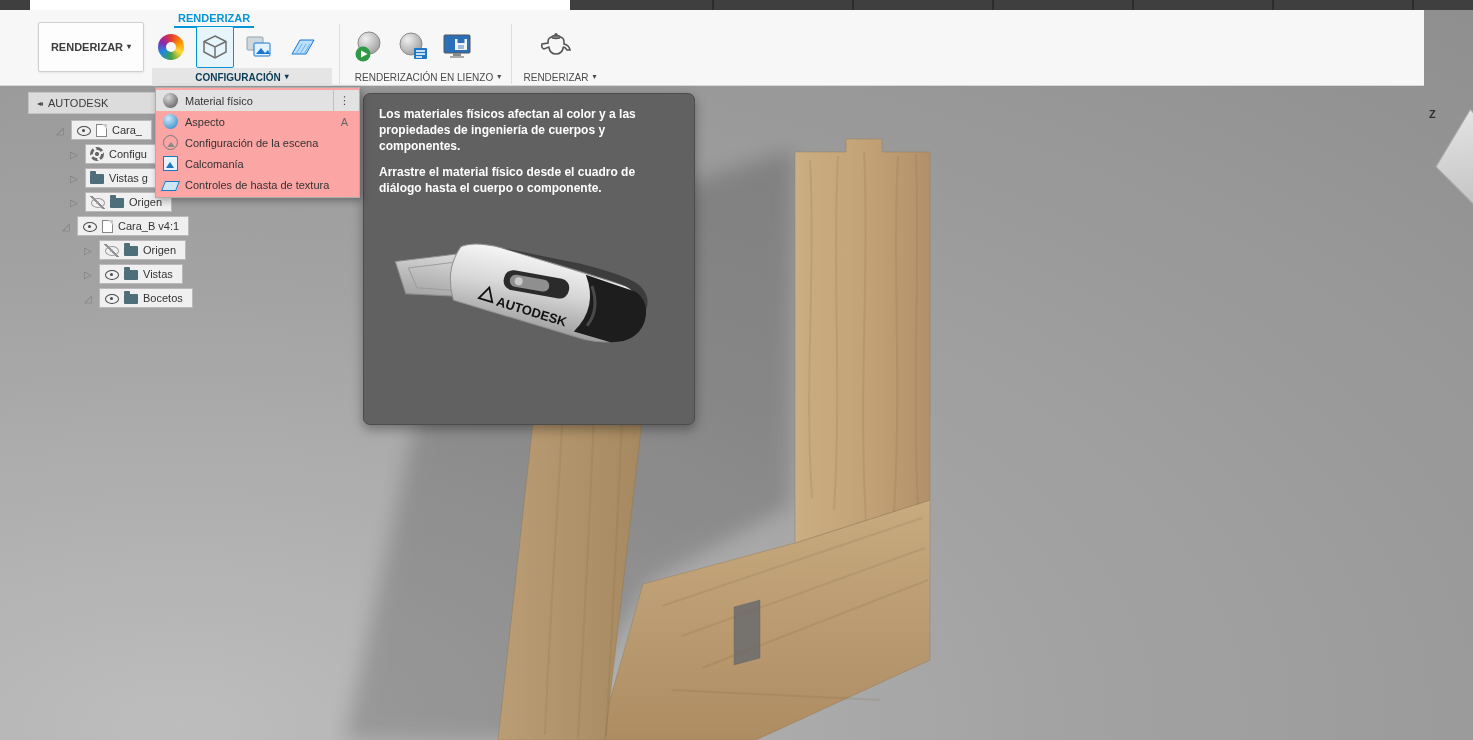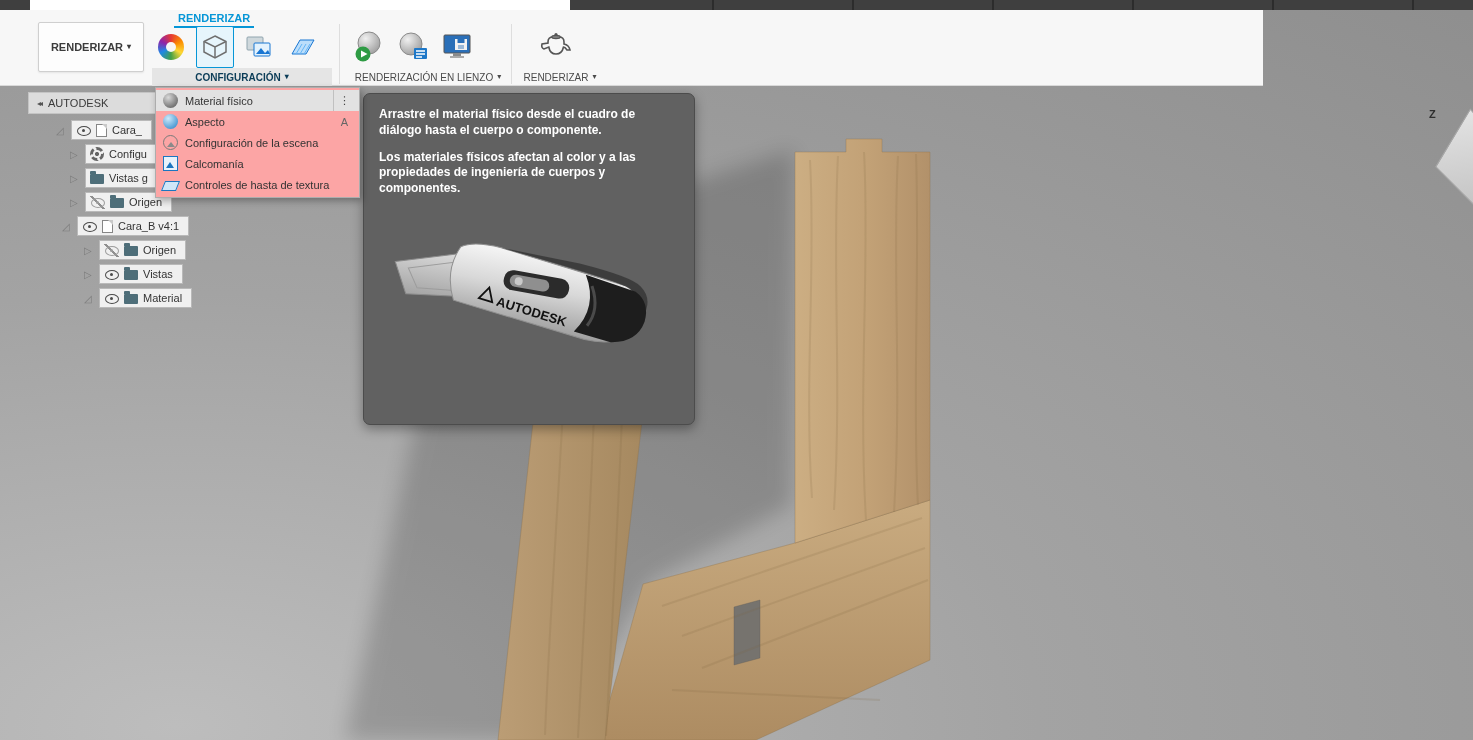--- a/index.html
+++ b/index.html
@@ -15,21 +15,21 @@
   .vc-face{position:absolute;right:-36px;top:28px;width:66px;height:66px;
            background:linear-gradient(135deg,#e3e3e3,#c2c2c2);
            border:1px solid #a8a8a8;transform:rotate(45deg) skewX(14deg)}
 
   
   .topstrip{position:absolute;left:0;top:0;width:1473px;height:10px;background:#3f3f3f;z-index:11}
   .ts-white{position:absolute;left:30px;top:0;width:540px;height:10px;background:#ffffff}
   .ts-sep{position:absolute;top:0;width:2px;height:10px;background:#2c2c2c}
 
   
-  .ribbon{position:absolute;left:0;top:10px;width:1263px;height:76px;background:#f7f7f7;
+  .ribbon{position:absolute;left:0;top:10px;width:1424px;height:76px;background:#f7f7f7;
           border-bottom:1px solid #d9d9d9;z-index:10}
   .ws-tab{position:absolute;left:174px;top:2px;font-size:11px;font-weight:bold;color:#0696d7;
           border-bottom:2px solid #0696d7;padding:0 4px 2px 4px}
   .render-btn{position:absolute;left:38px;top:12px;width:106px;height:50px;background:#fdfdfd;
               border:1px solid #cfcfcf;border-radius:2px;box-shadow:0 1px 2px rgba(0,0,0,.08);
               display:flex;align-items:center;justify-content:center;gap:4px;
               font-size:11px;font-weight:bold;color:#3c3c3c}
   .caret{font-size:8px;line-height:1}
   .grp{position:absolute;display:flex;align-items:center}
   .g1-icons{left:152px;top:16px;gap:6px}
@@ -346,21 +346,21 @@
           <span class="i-folder"></span>
           <span>Vistas</span>
         </div>
       </div>
 
       <div class="nav-row r8">
         <span class="tw">◿</span>
         <div class="chip">
           <span class="i-eye"></span>
           <span class="i-folder"></span>
-          <span>Material</span>
+          <span>Bocetos</span>
         </div>
       </div>
 
 
     </div>
   </div>
 
   <div class="menu">
     <div class="menu-item hl">
       <span class="mi mi-material"></span>
@@ -380,22 +380,22 @@
       <span class="mi mi-decal"></span>
       <span class="lbl">Calcomanía</span>
     </div>
     <div class="menu-item">
       <span class="mi mi-texmap"></span>
       <span class="lbl">Controles de hasta de textura</span>
     </div>
   </div>
 
   <div class="tooltip-panel">
+    <p>Los materiales físicos afectan al color y a las propiedades de ingeniería de cuerpos y componentes.</p>
     <p>Arrastre el material físico desde el cuadro de diálogo hasta el cuerpo o componente.</p>
-    <p>Los materiales físicos afectan al color y a las propiedades de ingeniería de cuerpos y componentes.</p>
     <svg class="knife" width="300" height="185" viewBox="0 0 300 185">
       <defs>
         <linearGradient id="steel" x1="0" y1="0" x2="0" y2="1">
           <stop offset="0" stop-color="#f5f5f5"></stop>
           <stop offset="0.45" stop-color="#d8d8d8"></stop>
           <stop offset="1" stop-color="#9f9f9f"></stop>
         </linearGradient>
         <linearGradient id="bladeg" x1="0" y1="0" x2="0" y2="1">
           <stop offset="0" stop-color="#dedede"></stop>
           <stop offset="1" stop-color="#a4a4a4"></stop>

